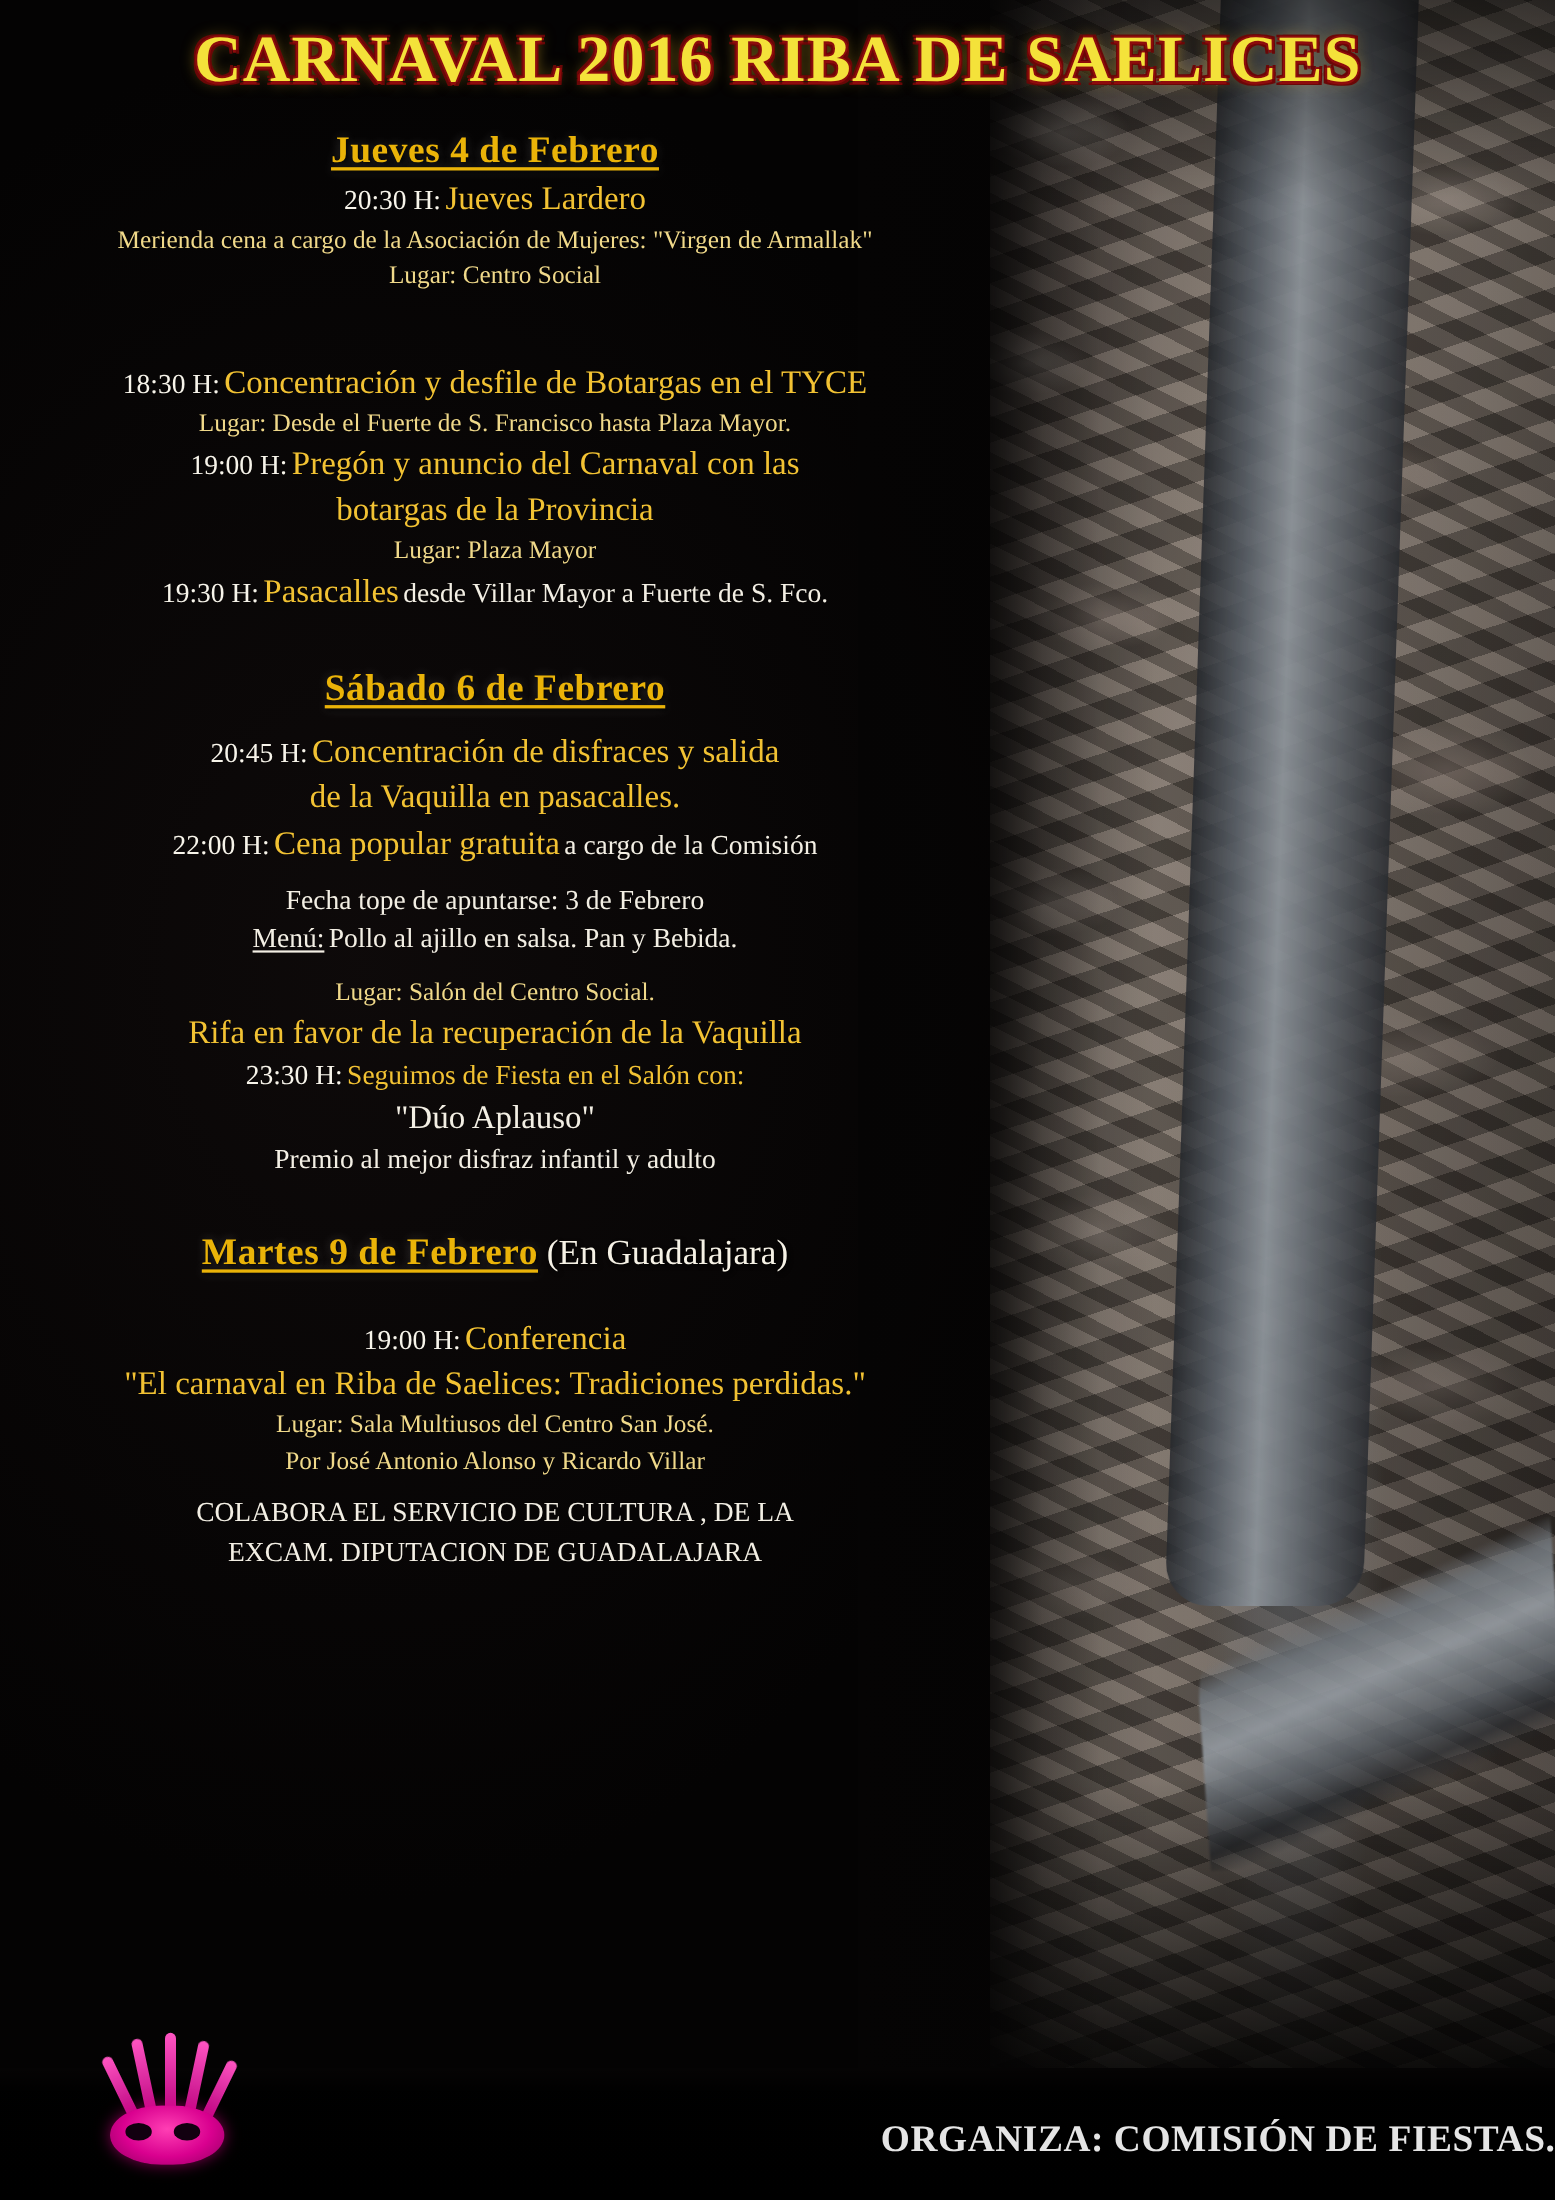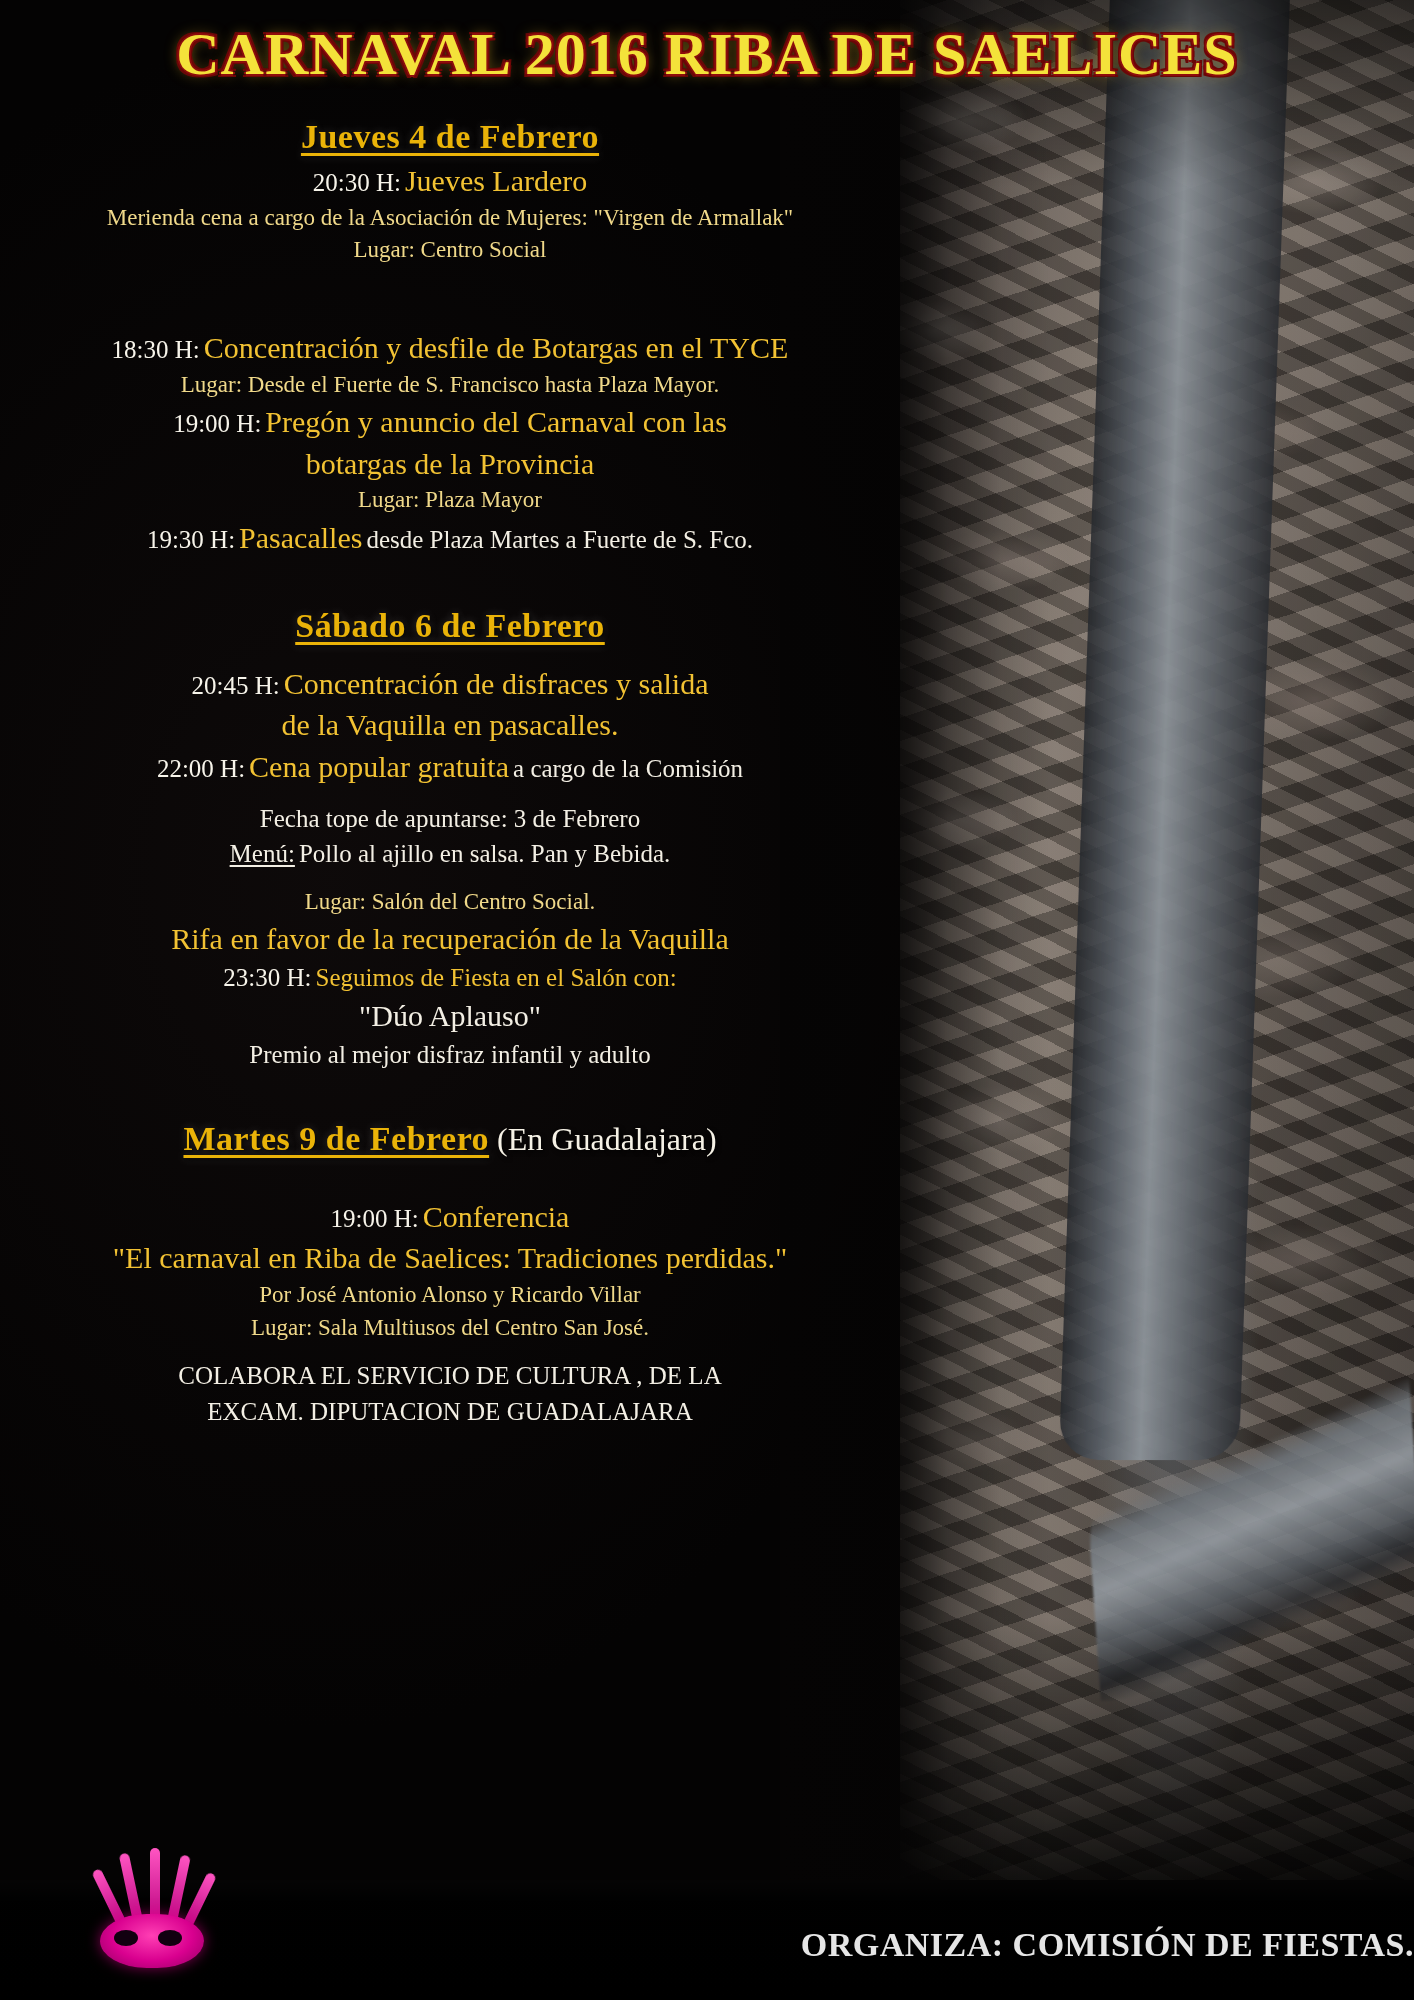--- a/index.html
+++ b/index.html
@@ -305,21 +305,21 @@
     </div>
     <div class="ev">
       <span class="act">botargas de la Provincia</span>
     </div>
     <div class="ev">
       <span class="sub">Lugar: Plaza Mayor</span>
     </div>
     <div class="ev">
       <span class="time">19:30 H:</span>
       <span class="act">Pasacalles</span>
-      <span class="plain">desde Plaza Martes a Fuerte de S. Fco.</span>
+      <span class="plain">desde Villar Mayor a Fuerte de S. Fco.</span>
     </div>
 
     <div class="gap-lg"></div>
 
     <div class="day">
       <span class="day-head">Sábado 6 de Febrero</span>
     </div>
     <div class="gap-sm"></div>
     <div class="ev">
       <span class="time">20:45 H:</span>
@@ -366,24 +366,24 @@
     </div>
     <div class="gap-md"></div>
     <div class="ev">
       <span class="time">19:00 H:</span>
       <span class="act">Conferencia</span>
     </div>
     <div class="ev">
       <span class="act">"El carnaval en Riba de Saelices: Tradiciones perdidas."</span>
     </div>
     <div class="ev">
+      <span class="sub">Lugar: Sala Multiusos del Centro San José.</span>
+    </div>
+    <div class="ev">
       <span class="sub">Por José Antonio Alonso y Ricardo Villar</span>
-    </div>
-    <div class="ev">
-      <span class="sub">Lugar: Sala Multiusos del Centro San José.</span>
     </div>
 
     <div class="gap-sm"></div>
     <div class="ev">
       <span class="sub-white">COLABORA EL SERVICIO DE CULTURA , DE LA</span>
     </div>
     <div class="ev">
       <span class="sub-white">EXCAM. DIPUTACION DE GUADALAJARA</span>
     </div>
   </div>

